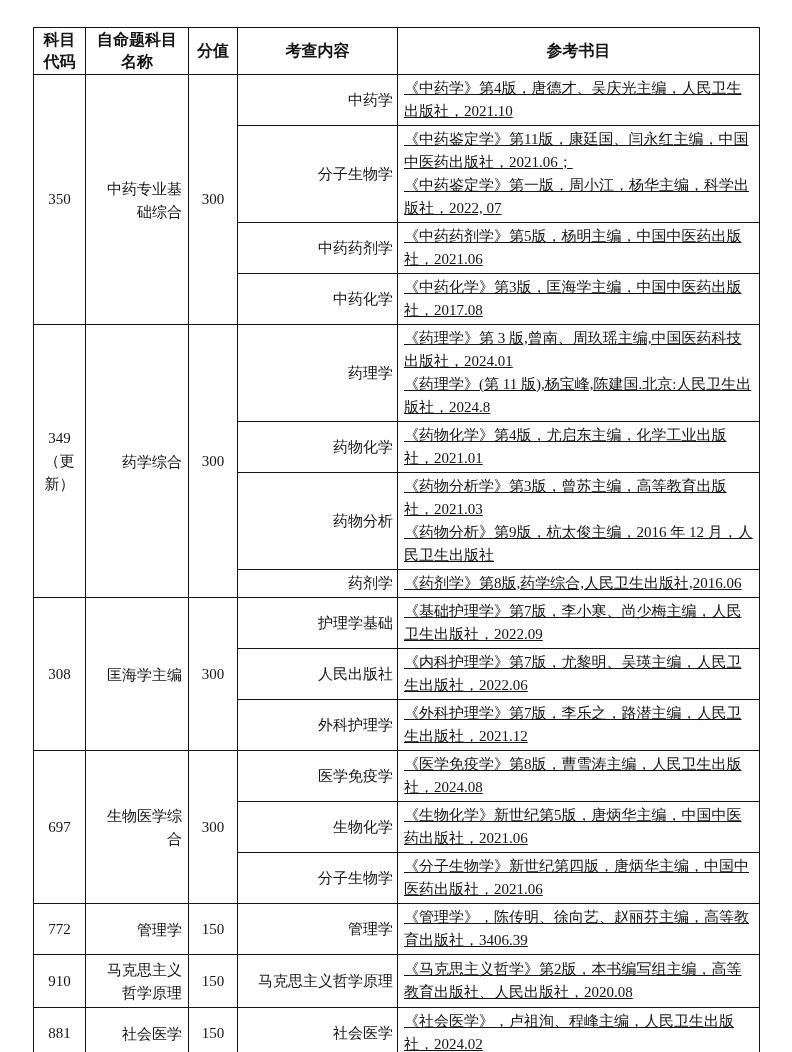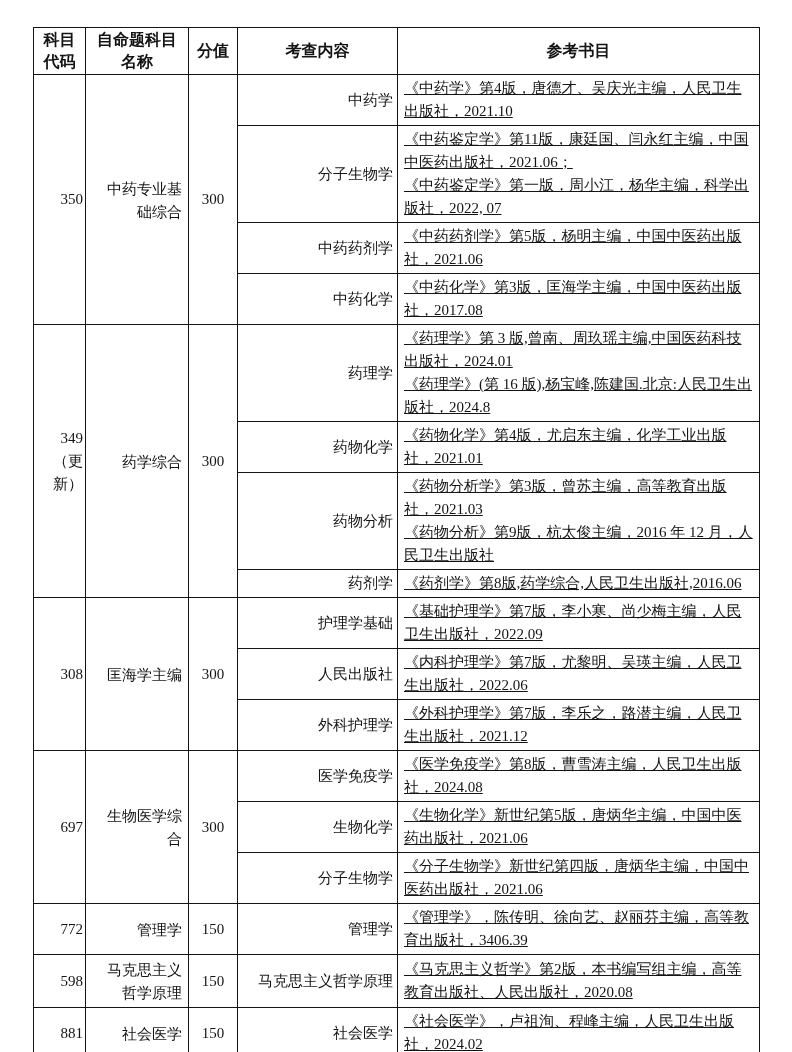--- a/index.html
+++ b/index.html
@@ -40,21 +40,21 @@
     text-align: center;
     height: 44px;
     padding: 1px 4px;
   }
   .ref-table td {
     font-size: 15px;
     line-height: 23px;
     padding: 2px 4px;
   }
   td.col-code {
-    text-align: right;
+    text-align: center;
     white-space: pre-wrap;
     padding: 2px 2px;
   }
   td.col-name {
     text-align: right;
     padding: 4px 6px 2px 10px;
   }
   td.col-score {
     text-align: center;
   }
@@ -123,21 +123,21 @@
           </td>
         </tr>
         <tr>
           <td rowspan="4" class="col-code">349
 （更新）</td>
           <td rowspan="4" class="col-name">药学综合</td>
           <td rowspan="4" class="col-score">300</td>
           <td class="col-content">药理学</td>
           <td class="col-books">
             <div class="book-entry">《药理学》第 3 版,曾南、周玖瑶主编,中国医药科技出版社，2024.01</div>
-            <div class="book-entry">《药理学》(第 16 版),杨宝峰,陈建国.北京:人民卫生出版社，2024.8</div>
+            <div class="book-entry">《药理学》(第 11 版),杨宝峰,陈建国.北京:人民卫生出版社，2024.8</div>
           </td>
         </tr>
         <tr>
           <td class="col-content">药物化学</td>
           <td class="col-books">
             <div class="book-entry">《药物化学》第4版，尤启东主编，化学工业出版社，2021.01</div>
           </td>
         </tr>
         <tr>
           <td class="col-content">药物分析</td>
@@ -197,21 +197,21 @@
         <tr>
           <td rowspan="1" class="col-code">772</td>
           <td rowspan="1" class="col-name">管理学</td>
           <td rowspan="1" class="col-score">150</td>
           <td class="col-content">管理学</td>
           <td class="col-books">
             <div class="book-entry">《管理学》，陈传明、徐向艺、赵丽芬主编，高等教育出版社，3406.39</div>
           </td>
         </tr>
         <tr>
-          <td rowspan="1" class="col-code">598</td>
+          <td rowspan="1" class="col-code">910</td>
           <td rowspan="1" class="col-name">马克思主义哲学原理</td>
           <td rowspan="1" class="col-score">150</td>
           <td class="col-content">马克思主义哲学原理</td>
           <td class="col-books">
             <div class="book-entry">《马克思主义哲学》第2版，本书编写组主编，高等教育出版社、人民出版社，2020.08</div>
           </td>
         </tr>
         <tr>
           <td rowspan="1" class="col-code">881</td>
           <td rowspan="1" class="col-name">社会医学</td>

